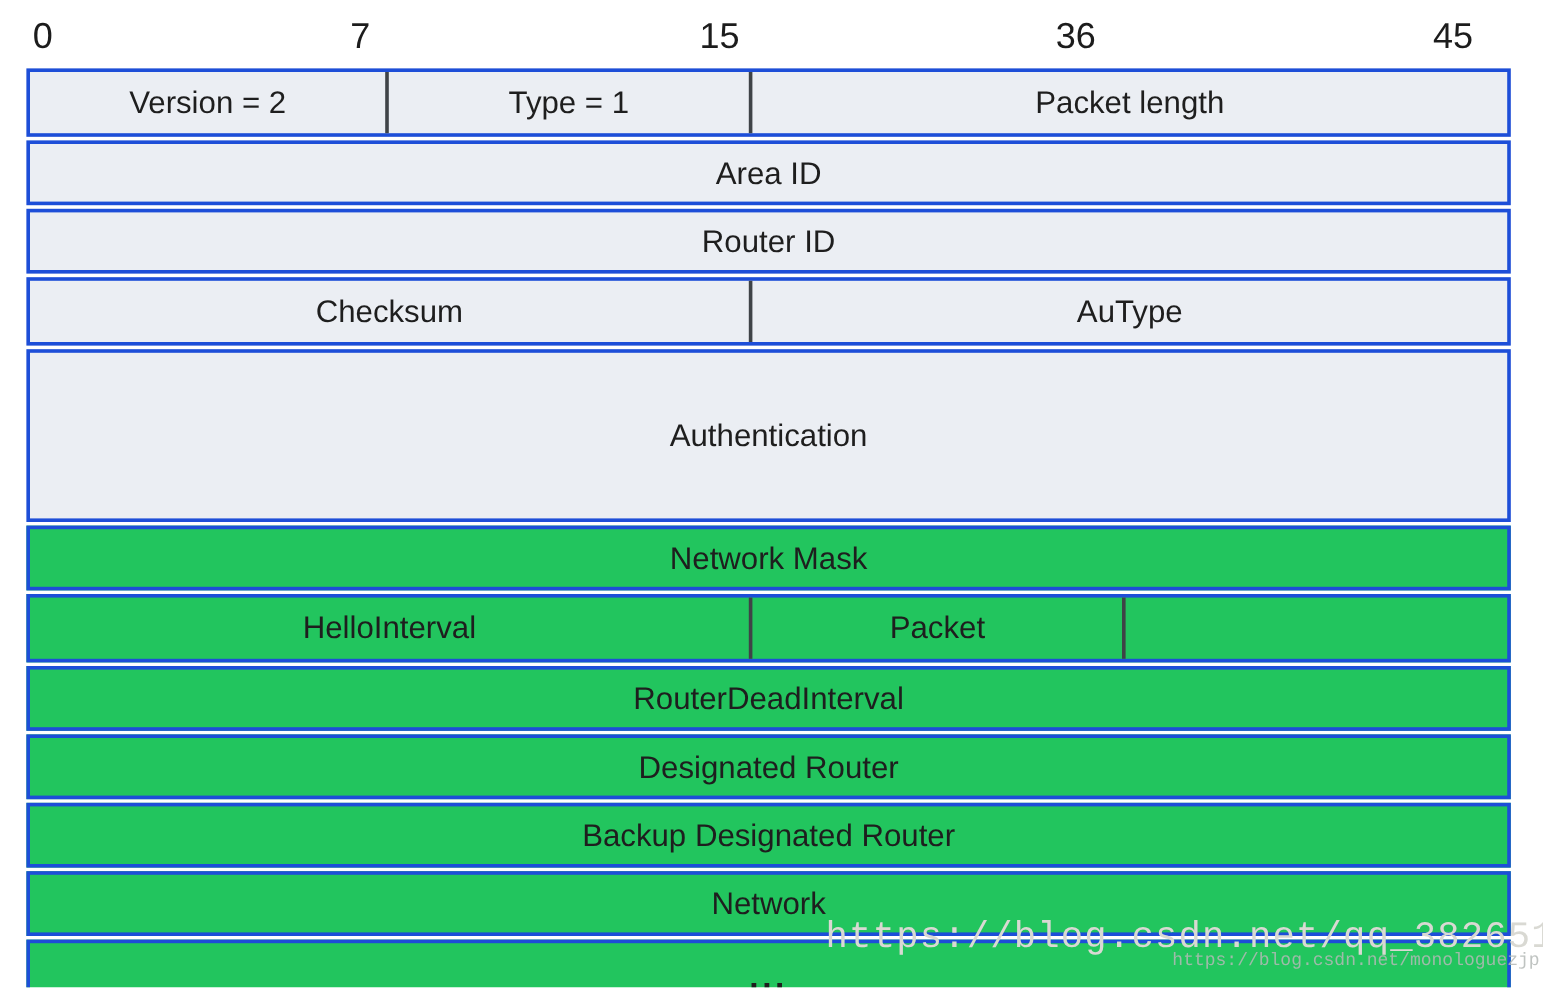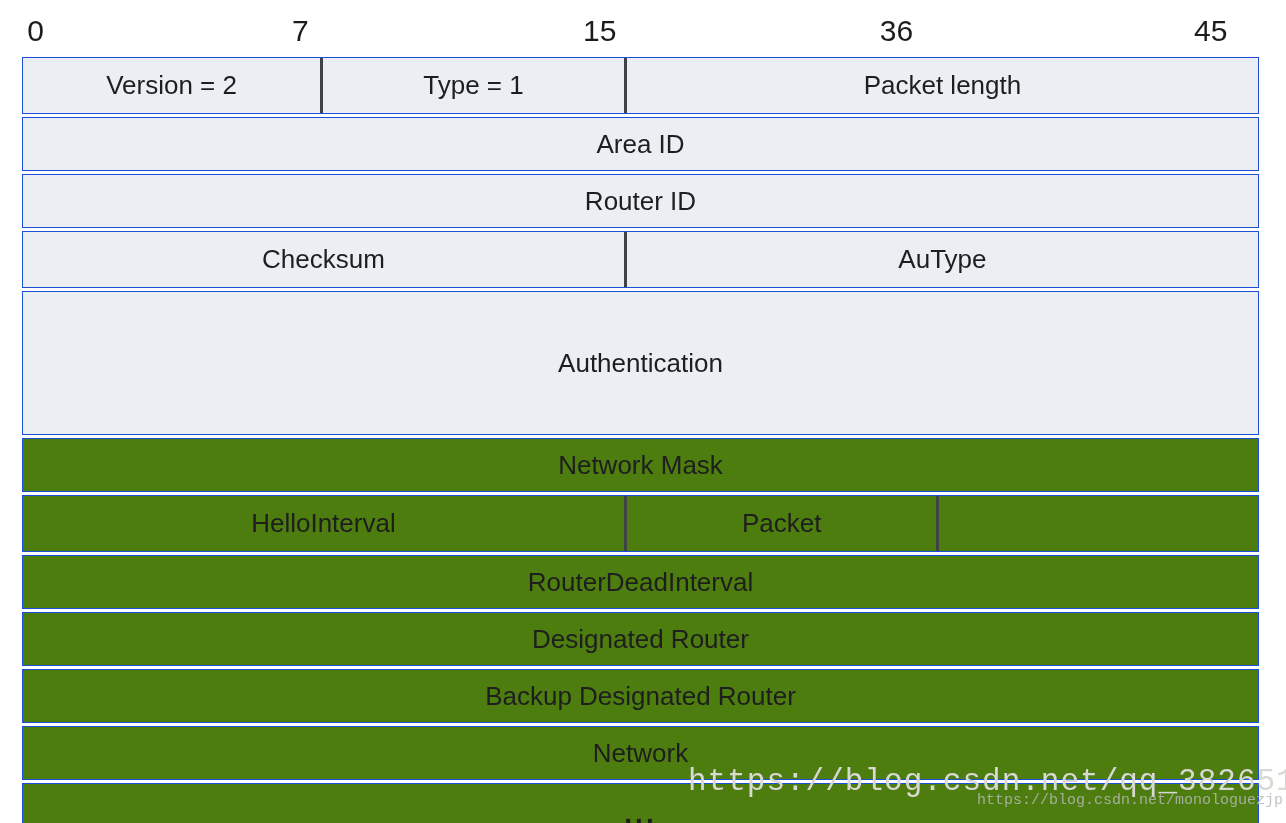--- a/index.html
+++ b/index.html
@@ -14,25 +14,25 @@
   .ruler{position:absolute;left:22px;top:12px;width:1237px;height:40px;}
   .ruler span{
     position:absolute;top:0;transform:translateX(-50%);
     font-size:30px;color:#1c1c1c;line-height:38px;
   }
   .b0{left:1.1%}.b7{left:22.5%}.b15{left:46.7%}.b23{left:70.7%}.b31{left:96.1%}
   
   .ptable{position:absolute;left:22px;top:57px;width:1237px;}
   .prow{
     display:flex;align-items:stretch;box-sizing:border-box;
-    border:1px solid #1d4ed8;margin-top:3px;text-align:center;
+    border:3px solid #1d4ed8;margin-top:3px;text-align:center;
   }
   .prow:first-child{margin-top:0;}
   .shaded{background:#ebeef3;}
-  .plain{background:#4d7c0f;}
+  .plain{background:#22c55e;}
   .h54{height:54px}.h57{height:57px}.h114{height:144px}.h62{height:62px}
   .cell{
     display:flex;align-items:center;justify-content:center;
     box-sizing:border-box;
     font-size:26px;color:#1e1e1e;white-space:nowrap;
   }
   .divR{border-right:3px solid #3f4347;}
   .w-ver{width:24.3%}.w-type{width:24.6%}
   .w-half{width:48.9%}
   .w-opt{width:25.3%}

